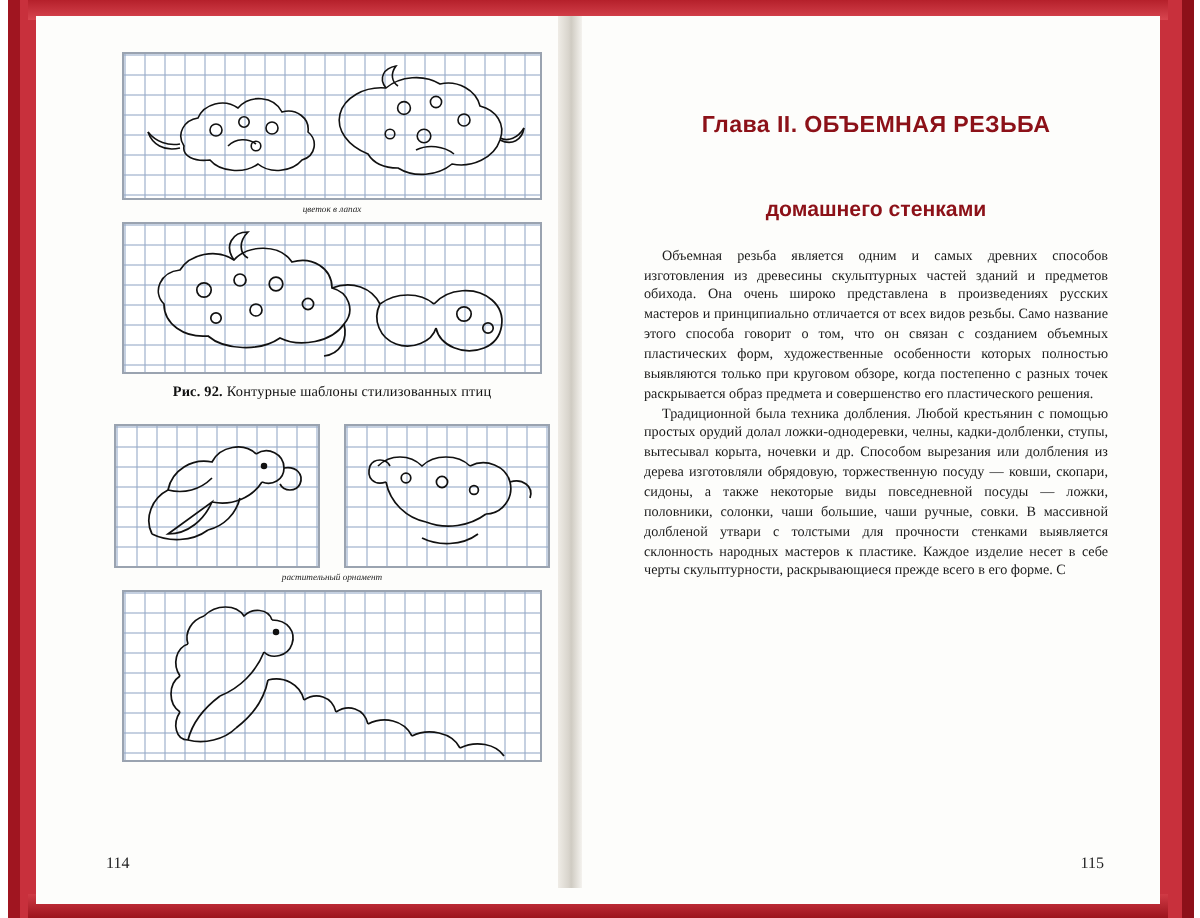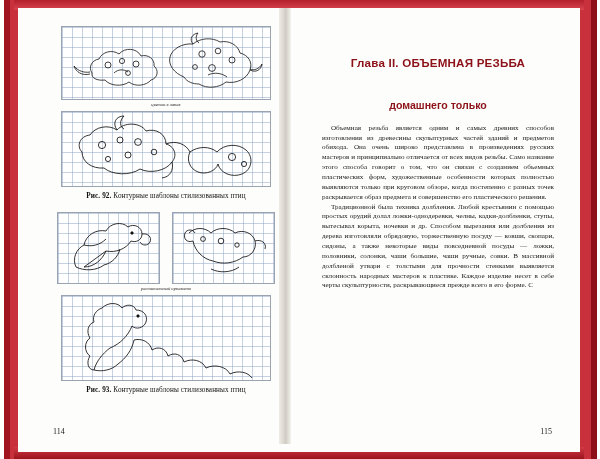--- a/index.html
+++ b/index.html
@@ -222,34 +222,30 @@
               <path d="M122 66 C130 62 140 64 144 72"></path>
               <path d="M144 72 C152 68 164 70 168 78"></path>
               <path d="M40 12 C34 14 30 20 32 26"></path>
               <path d="M32 26 C26 28 24 36 28 42"></path>
               <path d="M28 42 C22 46 22 56 28 60"></path>
               <path d="M28 60 C24 66 26 74 32 74"></path>
               <path d="M168 78 C176 74 186 76 190 82"></path>
             </g>
           </svg>
         </div>
-        <div class="caption">
-          <b>Рис. 93.</b>
-          <span>Контурные шаблоны стилизованных птиц</span>
-        </div>
       </div>
 
       <div class="folio folio-left">114</div>
     </div>
 
     <div class="page page-right">
       <h1 class="chap-title">Глава II. ОБЪЕМНАЯ РЕЗЬБА</h1>
       <h2 class="sec-title">
         <br>
-        <span>домашнего только</span>
+        <span>домашнего стенками</span>
       </h2>
       <div class="body-text">
         <p>Объемная резьба является одним и самых древних способов изготовления из древесины скульптурных частей зданий и предметов обихода. Она очень широко представлена в произведениях русских мастеров и принципиально отличается от всех видов резьбы. Само название этого способа говорит о том, что он связан с созданием объемных пластических форм, художественные особенности которых полностью выявляются только при круговом обзоре, когда постепенно с разных точек раскрывается образ предмета и совершенство его пластического решения.</p>
         <p>Традиционной была техника долбления. Любой крестьянин с помощью простых орудий долал ложки-однодеревки, челны, кадки-долбленки, ступы, вытесывал корыта, ночевки и др. Способом вырезания или долбления из дерева изготовляли обрядовую, торжественную посуду — ковши, скопари, сидоны, а также некоторые виды повседневной посуды — ложки, половники, солонки, чаши большие, чаши ручные, совки. В массивной долбленой утвари с толстыми для прочности стенками выявляется склонность народных мастеров к пластике. Каждое изделие несет в себе черты скульптурности, раскрывающиеся прежде всего в его форме. С</p>
       </div>
       <div class="folio folio-right">115</div>
     </div>
 
   </div>
   <div class="gutter"></div>

